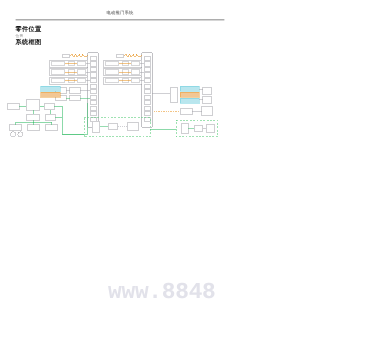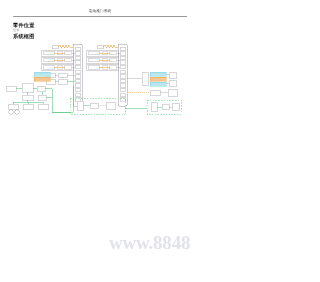--- a/index.html
+++ b/index.html
@@ -39,24 +39,24 @@
     font-size:5.2px;line-height:6px;font-weight:bold;color:#141414;
     letter-spacing:.2px;
   }
 
   
   .diagram{position:absolute;left:0;top:42px;width:200px;height:78px;}
   .diagram svg{display:block;}
 
   
   .wm{
-    position:absolute;left:109px;top:232px;
+    position:absolute;left:90px;top:232px;
     font-size:19px;line-height:22px;font-weight:bold;
     color:#e2e2ea;letter-spacing:-.2px;white-space:nowrap;
-    font-family:Liberation Serif, serif;
+    font-family:Liberation Mono, monospace;
     user-select:none;
   }
 </style>
 </head>
 <body>
 
 <div class="page">
 
   <div class="hdr">
     <div class="hdr-text">电动推门系统</div>

